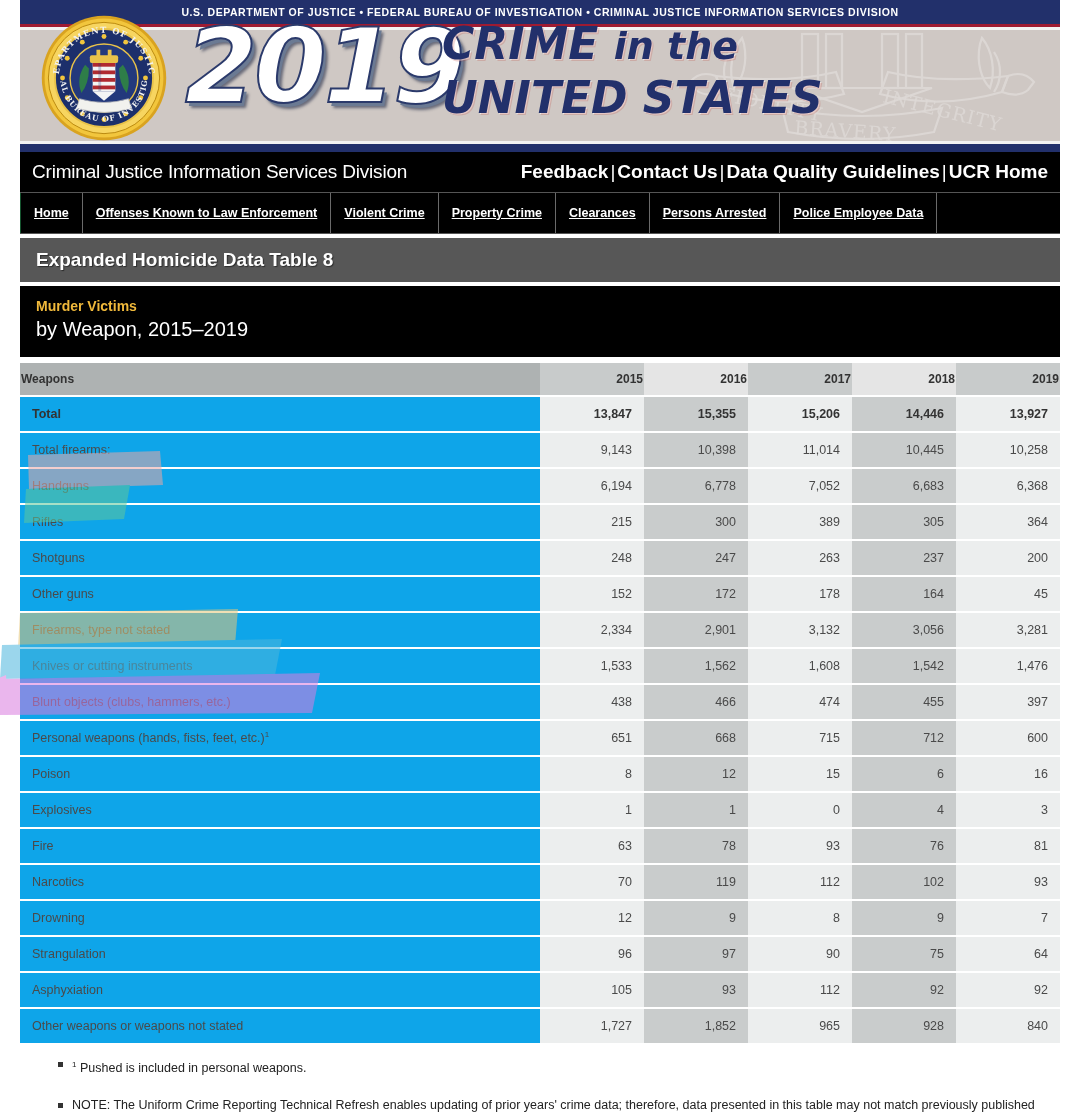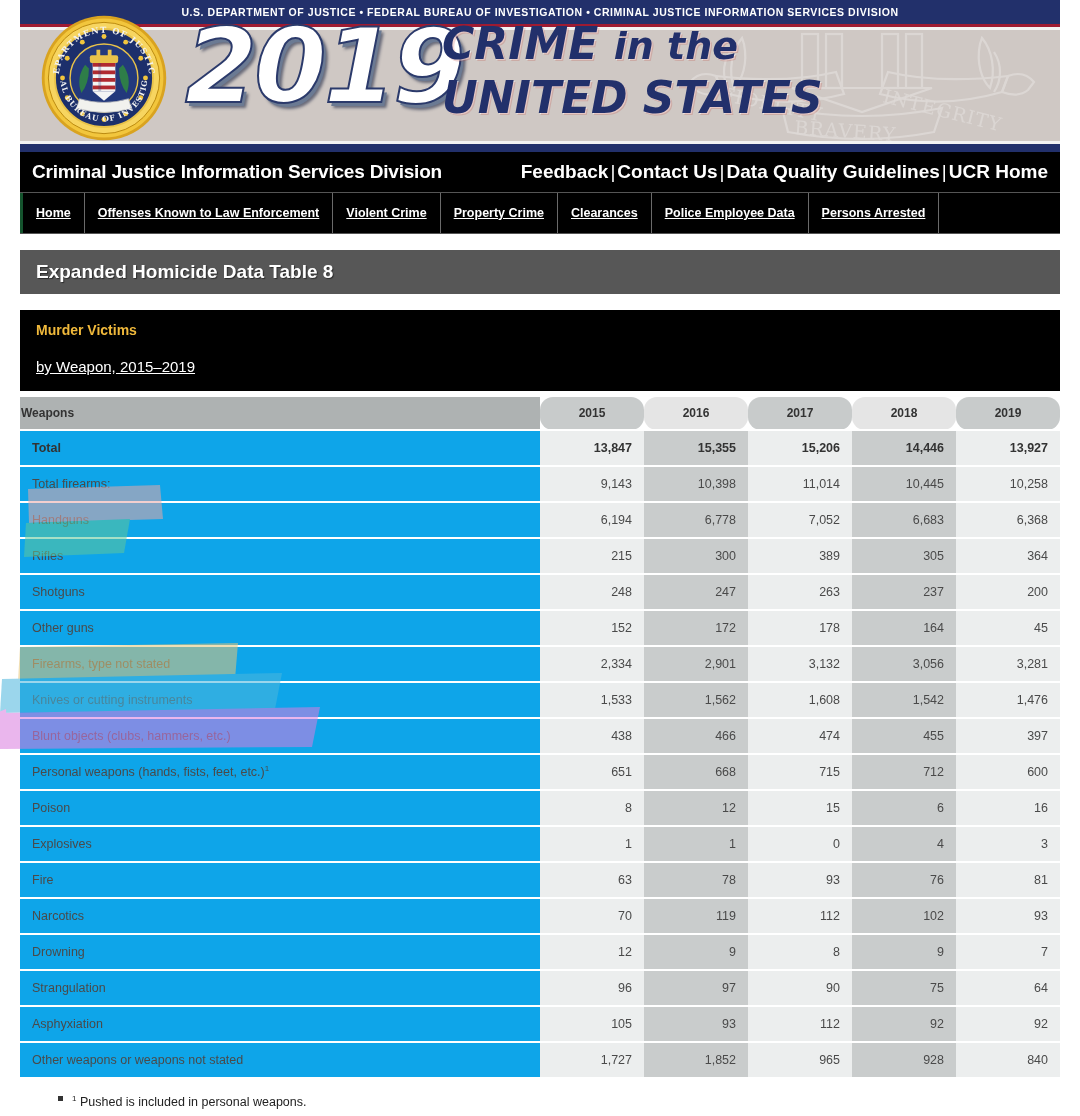--- a/index.html
+++ b/index.html
@@ -54,71 +54,71 @@
   .cius .l1{font-size:44px;display:block;}
   .cius .l2{font-size:44px;display:block;}
   .cius .in{font-size:38px;}
 
   
   .hdrbar{
     margin:0 20px;background:#000;height:40px;color:#fff;
     display:flex;align-items:center;justify-content:space-between;
     padding:0 12px;box-sizing:border-box;
   }
-  .hdr-title{font-size:19px;font-weight:bold;letter-spacing:-.2px;}
+  .hdr-title{font-size:19px;font-weight:normal;letter-spacing:-.2px;}
   .hdr-links{font-size:19px;font-weight:bold;}
   .hdr-links a{color:#fff;text-decoration:none;text-align:center;}
   .hdr-links .sep{padding:0 2px;font-weight:normal;}
 
   
   .nav{
     margin:0 20px;background:#000;height:42px;
     display:flex;align-items:stretch;
     border-top:1px solid #555;border-bottom:1px solid #555;
     box-sizing:border-box;
   }
   .nav-item{
     display:flex;align-items:center;padding:0 13px;
     border-right:1px solid #6a6a6a;
     font-size:12.5px;font-weight:bold;color:#fff;
     text-decoration:underline;white-space:nowrap;
   }
-  .nav-item:first-child{border-left:3px solid #14532d;}
+  .nav-item:first-child{border-left:1px solid #14532d;}
   .nav-tail{flex:1;}
 
   
   .tbl-title{
-    margin:16px 20px;background:#575757;height:44px;
+    margin:4px 20px;background:#575757;height:44px;
     display:flex;align-items:center;padding:16px 16px;box-sizing:border-box;
     color:#fff;font-size:19px;font-weight:bold;
     text-shadow:1px 1px 1px rgba(0,0,0,.5);
   }
   .tbl-sub{
     margin:0 20px;background:#000;padding:12px 16px 16px 16px;box-sizing:border-box;
   }
   .tbl-sub .mv{color:#f0b93b;font-size:14px;font-weight:bold;}
-  .tbl-sub .by{color:#fff;font-size:15px;margin-top:20px;text-decoration:underline;}
+  .tbl-sub .by{color:#fff;font-size:20px;margin-top:4px;}
   .dl{
     margin:0 20px;background:#575757;height:40px;
     display:flex;align-items:center;padding:0 16px;box-sizing:border-box;
   }
   .dl a{color:#fff;font-size:13.5px;text-decoration:none;
         text-shadow:1px 1px 1px rgba(0,0,0,.5);}
 
   
   .tbl-wrap{margin:6px 20px 0 20px;position:relative;}
   table{border-collapse:collapse;width:1040px;table-layout:fixed;}
   col.c0{width:520px;}
   col.cy{width:104px;}
   thead th{
     height:30px;font-size:12px;font-weight:bold;color:#333;
     border-bottom:2px solid #fff;
   }
   th.wcol{background:#aeb2b2;text-align:left;}
-  th.yr{text-align:center;border-radius:13px;}
+  th.yr{text-align:right;}
   th.yr.odd{background:#c8cbcb;}
   th.yr.even{background:#e5e5e5;}
   tbody td{
     height:32px;font-size:12.5px;color:#4a4a4a;
     border-bottom:2px solid #fff;
   }
   td.lbl{background:#0ea5e9;text-align:left;padding-left:12px;white-space:nowrap;}
   td.val{text-align:right;padding-right:12px;}
   td.val.odd{background:#eceeee;}
   td.val.even{background:#c9cccc;}
@@ -262,22 +262,22 @@
       <a href="#">Feedback</a><span class="sep">|</span><a href="#">Contact Us</a><span class="sep">|</span><a href="#">Data Quality Guidelines</a><span class="sep">|</span><a href="#">UCR Home</a>
     </div>
   </div>
 
   <div class="nav">
     <div class="nav-item">Home</div>
     <div class="nav-item">Offenses Known to Law Enforcement</div>
     <div class="nav-item">Violent Crime</div>
     <div class="nav-item">Property Crime</div>
     <div class="nav-item">Clearances</div>
+    <div class="nav-item">Persons Arrested</div>
     <div class="nav-item">Police Employee Data</div>
-    <div class="nav-item">Persons Arrested</div>
     <div class="nav-tail"></div>
   </div>
 
   <div class="tbl-title">Expanded Homicide Data Table 8</div>
   <div class="tbl-sub">
     <div class="mv">Murder Victims</div>
     <div class="by">by Weapon, 2015–2019</div>
   </div>
 
   <div class="tbl-wrap">

